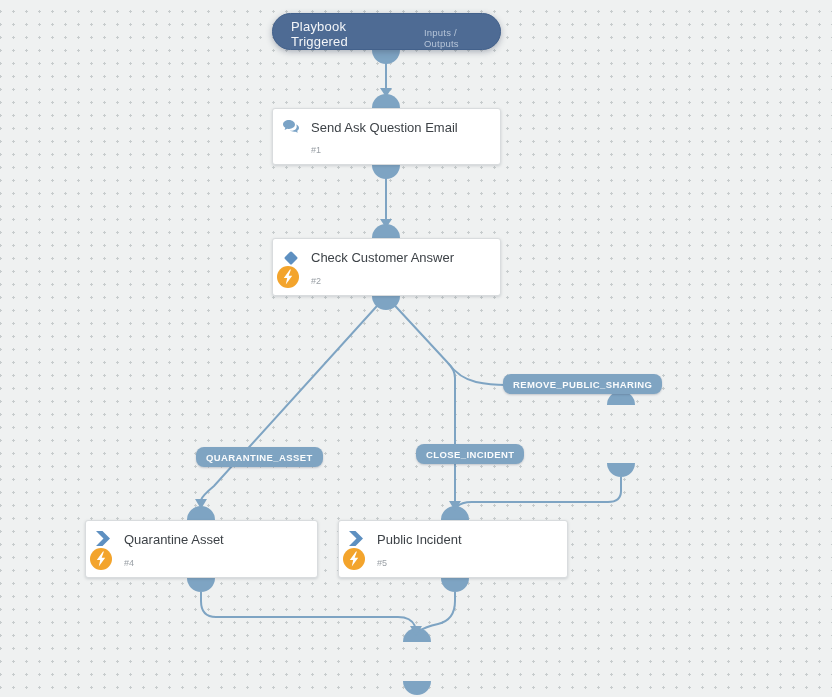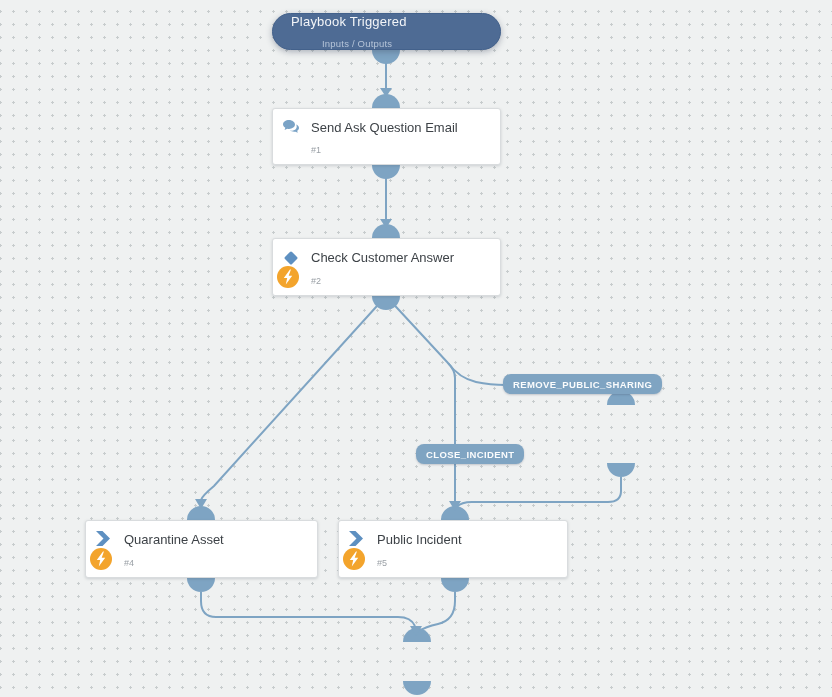--- a/index.html
+++ b/index.html
@@ -6,23 +6,23 @@
   body{font-family:"Liberation Sans",sans-serif;}
   .canvas{
     position:relative;width:832px;height:697px;overflow:hidden;
     background-color:#eff1f1;
     background-image:radial-gradient(circle,#c7cccd 1.1px,transparent 1.3px);
     background-size:13px 13px;background-position:7px 5px;
   }
   .wires{position:absolute;left:0;top:0;}
   
   .pill{
-    position:absolute;box-sizing:border-box;display:flex;align-items:flex-start;
+    position:absolute;box-sizing:border-box;display:flex;align-items:flex-end;
     background:#4e6b94;border:1px solid #43618b;border-radius:20px;
-    box-shadow:0 2px 6px rgba(60,72,94,.38);color:#f3f5f8;flex-direction:column;
+    box-shadow:0 2px 6px rgba(60,72,94,.38);color:#f3f5f8;
   }
   .pill-trigger{left:272px;top:13px;width:229px;height:37px;justify-content:space-between;padding:0 14px 0 18px;}
   .pill-done{left:303px;top:641px;width:227px;height:41px;padding:0 18px;}
   .pill .pill-title{font-size:13px;letter-spacing:.2px;}
   .pill .io-label{font-size:9.5px;color:#b5c4d8;letter-spacing:.2px;cursor:pointer;margin-left:31px;}
   
   .card{
     position:absolute;box-sizing:border-box;width:229px;height:58px;
     background:#fff;border:1px solid #d9dcde;border-radius:3px;
     box-shadow:0 1px 3px rgba(45,55,70,.18);
@@ -146,17 +146,18 @@
     <span class="bolt">
       <svg width="22" height="22" viewBox="0 0 22 22">
         <circle cx="11" cy="11" r="11" fill="#f3a42c"></circle>
         <path fill="#fff" d="M13 3.5 L6.8 12 L10.2 12 L8.8 18.5 L15.2 9.7 L11.7 9.7 L13.9 3.5 Z"></path>
       </svg>
     </span>
     <span class="title">Public Incident</span>
     <span class="idtag">#5</span>
   </div>
 
+  <div class="edge-label label-quar">QUARANTINE_ASSET</div>
   <div class="edge-label label-close">CLOSE_INCIDENT</div>
   <div class="edge-label label-rps">REMOVE_PUBLIC_SHARING</div>
 
 
 </div>
 
 </body></html>

